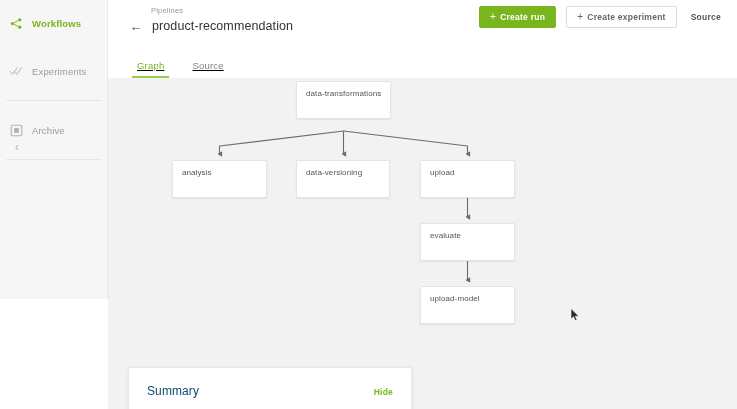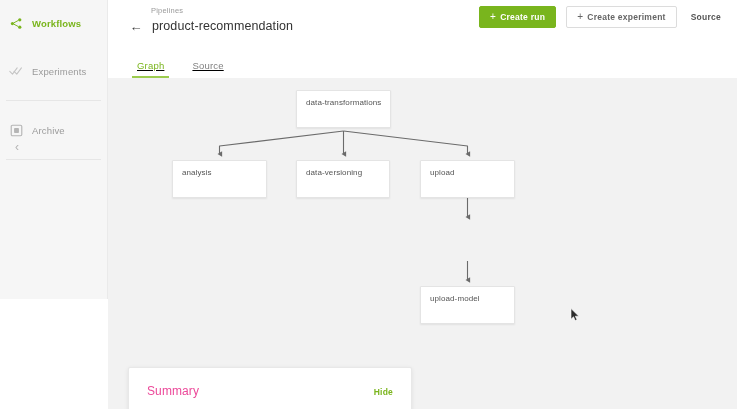--- a/index.html
+++ b/index.html
@@ -237,21 +237,21 @@
     box-sizing: border-box;
     padding: 16px 18px 18px 18px;
   }
   #summary-head {
     display: flex;
     align-items: baseline;
     justify-content: space-between;
   }
   #summary-title {
     font-size: 12px;
-    color: #ec4899;
+    color: #0c4a6e;
     letter-spacing: .1px;
   }
   #summary-hide {
     font-size: 8.5px;
     font-weight: bold;
     color: #7ab51d;
     cursor: pointer;
     letter-spacing: .2px;
   }
   .summary-field { margin-top: 14px; }
@@ -369,31 +369,34 @@
         </defs>
         <g id="edge-group" stroke="#6b6b6b" stroke-width="1.1" fill="none">
             <path d="M235.5,53 L111.5,68 L111.5,76" marker-end="url(#arrowhead)" stroke-linejoin="round"></path>
             <path d="M235.5,53 L235.5,76" marker-end="url(#arrowhead)" stroke-linejoin="round"></path>
             <path d="M235.5,53 L359.5,68 L359.5,76" marker-end="url(#arrowhead)" stroke-linejoin="round"></path>
             <path d="M359.5,120 L359.5,139" marker-end="url(#arrowhead)" stroke-linejoin="round"></path>
             <path d="M359.5,183 L359.5,202" marker-end="url(#arrowhead)" stroke-linejoin="round"></path>
           </g>
       </svg>
 
-      <div class="node" style="left: 188px; top: 12px; width: 95px; height: 38px;">
+      <div class="node" style="left: 188px; top: 3px; width: 95px; height: 38px;">
         <div class="node-label">data-transformations</div>
       </div>
       <div class="node" style="left: 64px; top: 82px; width: 95px; height: 38px;">
         <div class="node-label">analysis</div>
       </div>
       <div class="node" style="left: 188px; top: 82px; width: 94px; height: 38px;">
         <div class="node-label">data-versioning</div>
       </div>
       <div class="node" style="left: 312px; top: 82px; width: 95px; height: 38px;">
         <div class="node-label">upload</div>
+      </div>
+      <div class="node" style="left: 312px; top: 145px; width: 95px; height: 38px;">
+        <div class="node-label">evaluate</div>
       </div>
       <div class="node" style="left: 312px; top: 208px; width: 95px; height: 38px;">
         <div class="node-label">upload-model</div>
       </div>
 
       <div id="summary-card">
         <div id="summary-head">
           <div id="summary-title">Summary</div>
           <div id="summary-hide">Hide</div>
         </div>

